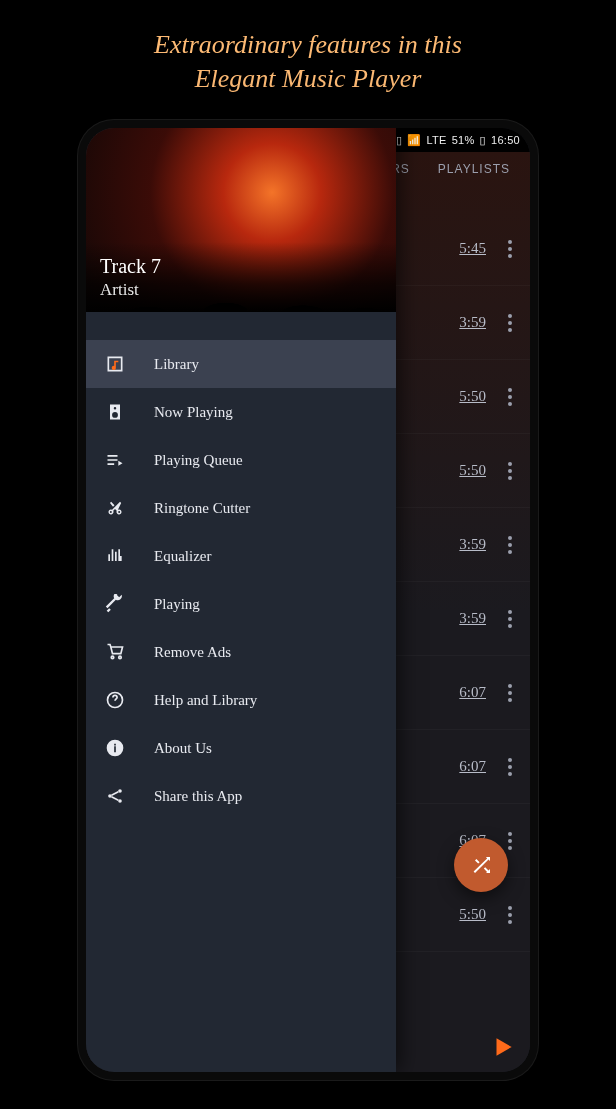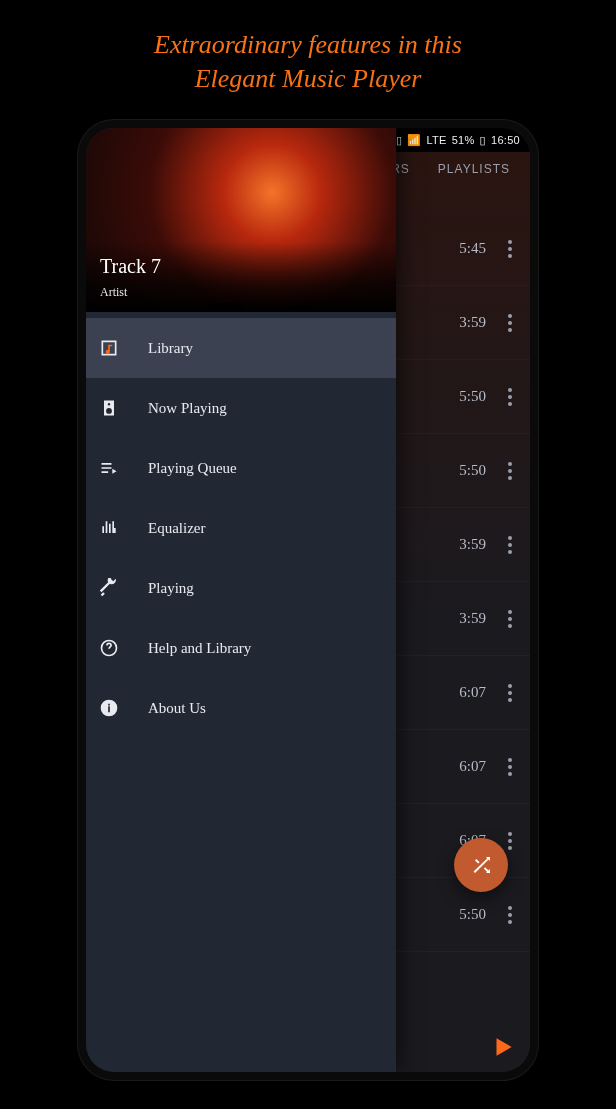--- a/index.html
+++ b/index.html
@@ -5,21 +5,21 @@
 * { margin: 0; padding: 0; box-sizing: border-box; }
 body {
   background: #000;
   width: 616px;
   height: 1109px;
   font-family: "Comic Sans MS", "Segoe Script", cursive;
   overflow: hidden;
   position: relative;
 }
 .promo {
-  color: #f97316;
+  color: #fdba74;
   font-style: italic;
   font-family: Georgia, "Times New Roman", serif;
   font-size: 26px;
   text-align: center;
   padding: 28px 60px 12px;
   line-height: 1.3;
 }
 .phone {
   position: absolute;
   left: 50%;
@@ -84,21 +84,21 @@
   top: 60px; bottom: 40px; left: 0; right: 0;
   display: flex; flex-direction: column;
 }
 .track-row {
   height: 74px;
   display: flex; align-items: center; justify-content: flex-end;
   padding-right: 18px;
   gap: 22px;
   border-bottom: 1px solid rgba(255,255,255,.03);
 }
-.track-time { color: #b8bcc8; font-size: 15px; min-width: 46px; text-align: right; }
+.track-time { color: #b8bcc8; font-size: 15px; min-width: 46px; text-align: right; text-decoration: underline; }
 .more-dots { color: #9b9fad; display: flex; flex-direction: column; gap: 3px; }
 .more-dots i { width: 4px; height: 4px; background: #9b9fad; border-radius: 50%; display: block; }
 
 .fab {
   position: absolute;
   right: 22px; bottom: 180px;
   width: 54px; height: 54px; border-radius: 50%;
   background: #c15a2e;
   display: flex; align-items: center; justify-content: center;
   box-shadow: 0 6px 16px rgba(0,0,0,.5);
@@ -110,21 +110,21 @@
   right: 14px; bottom: 8px;
 }
 .bottom-play svg { width: 26px; height: 26px; fill: #ff6a1a; }
 
 .drawer {
   position: absolute;
   top: 0; bottom: 0; left: 0;
   width: 310px;
   background: #222833;
   box-shadow: 4px 0 20px rgba(0,0,0,.6);
-  display: flex; flex-direction: column;
+  display: flex; flex-direction: column; gap: 22px;
 }
 .drawer-header {
   height: 184px;
   position: relative;
   background:
     radial-gradient(circle at 60% 35%, rgba(255,120,40,.95) 0%, rgba(200,40,10,.9) 22%, rgba(60,10,5,.95) 55%, #120706 100%);
   overflow: hidden;
 }
 .crowd {
   position: absolute; inset: auto 0 0 0; height: 70px;
@@ -134,31 +134,31 @@
     radial-gradient(ellipse at 70% 100%, #000 0 20px, transparent 21px),
     radial-gradient(ellipse at 90% 100%, #000 0 16px, transparent 17px),
     linear-gradient(180deg, transparent 0%, rgba(0,0,0,.7) 60%, #000 100%);
 }
 .drawer-header .title {
   position: absolute; left: 14px; bottom: 34px;
   color: #fff; font-size: 20px;
 }
 .drawer-header .subtitle {
   position: absolute; left: 14px; bottom: 12px;
-  color: #e6e6e6; font-size: 12px; margin-top: 32px;
+  color: #e6e6e6; font-size: 17px; margin-top: 32px;
 }
 .menu {
   flex: 1;
   display: flex; flex-direction: column;
   padding-top: 6px;
 }
 .menu-item {
   display: flex; align-items: center;
-  height: 60px;
-  padding-left: 12px;
+  height: 48px;
+  padding-left: 18px;
   gap: 28px;
   color: #e8eaf0;
   font-size: 15px;
   cursor: pointer;
 }
 .menu-item.active {
   background: #3b4150;
 }
 .menu-item .ico { width: 22px; display: flex; justify-content: center; }
 .menu-item .ico svg { width: 20px; height: 20px; fill: #e8eaf0; }
@@ -315,48 +315,72 @@
             <span class="ico">
               <svg viewBox="0 0 24 24">
                 <use href="#queue-icon"></use>
               </svg>
             </span>
             <span>Playing Queue</span>
           </div>
           <div class="menu-item">
             <span class="ico">
               <svg viewBox="0 0 24 24">
+                <use href="#scissors-icon"></use>
+              </svg>
+            </span>
+            <span>Ringtone Cutter</span>
+          </div>
+          <div class="menu-item">
+            <span class="ico">
+              <svg viewBox="0 0 24 24">
                 <use href="#equalizer-icon"></use>
               </svg>
             </span>
             <span>Equalizer</span>
           </div>
           <div class="menu-item">
             <span class="ico">
               <svg viewBox="0 0 24 24">
                 <use href="#wrench-icon"></use>
               </svg>
             </span>
             <span>Playing</span>
           </div>
           <div class="menu-item">
             <span class="ico">
               <svg viewBox="0 0 24 24">
+                <use href="#cart-icon"></use>
+              </svg>
+            </span>
+            <span>Remove Ads</span>
+          </div>
+          <div class="menu-item">
+            <span class="ico">
+              <svg viewBox="0 0 24 24">
                 <use href="#help-icon"></use>
               </svg>
             </span>
             <span>Help and Library</span>
           </div>
           <div class="menu-item">
             <span class="ico">
               <svg viewBox="0 0 24 24">
                 <use href="#info-icon"></use>
               </svg>
             </span>
             <span>About Us</span>
+          </div>
+          <div class="menu-item">
+            <span class="ico">
+              <svg viewBox="0 0 24 24">
+                <use href="#share-icon"></use>
+              </svg>
+            </span>
+            <span>Share this App</span>
           </div>
         </div>
     </div>
 
   </div>
 </div>
 
 <svg width="0" height="0" style="position:absolute">
   <defs>
     <g id="music-note-icon">

